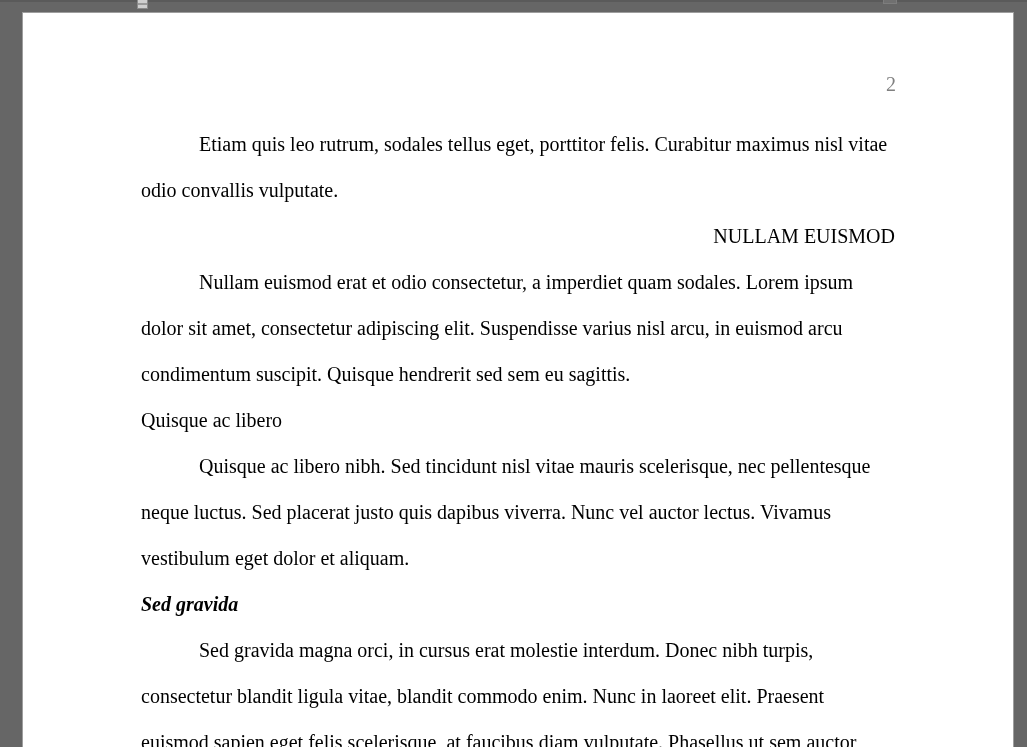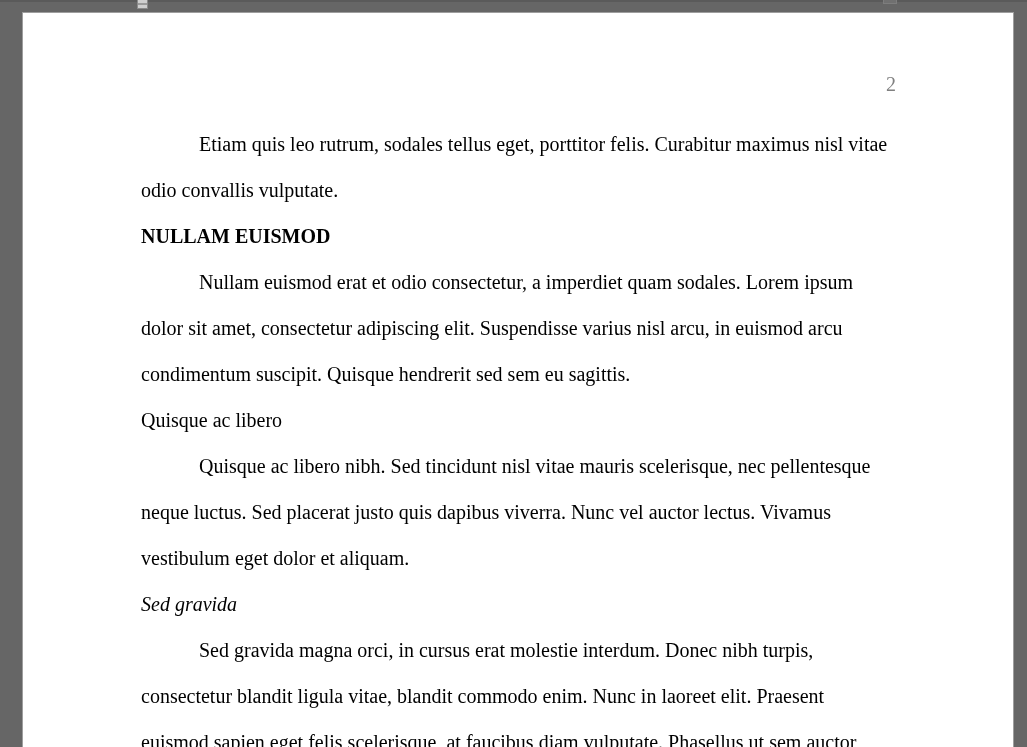--- a/index.html
+++ b/index.html
@@ -72,23 +72,23 @@
     width: 754px;
     color: #000000;
     font-size: 20px;
   }
   .ln {
     height: 46px;
     line-height: 46px;
     white-space: nowrap;
   }
   .indent { padding-left: 58px; }
-  .hc { font-weight: 700; text-align: left; }
+  .hc { font-weight: 400; text-align: right; }
   .hb { font-weight: 400; }
-  .hbi { font-weight: 400; font-style: italic; }
+  .hbi { font-weight: 700; font-style: italic; }
 </style>
 </head>
 <body>
 
 <div class="viewport">
   <div class="top-edge"></div>
 
   <span class="left-marker"></span>
   <span class="right-marker"></span>
 

